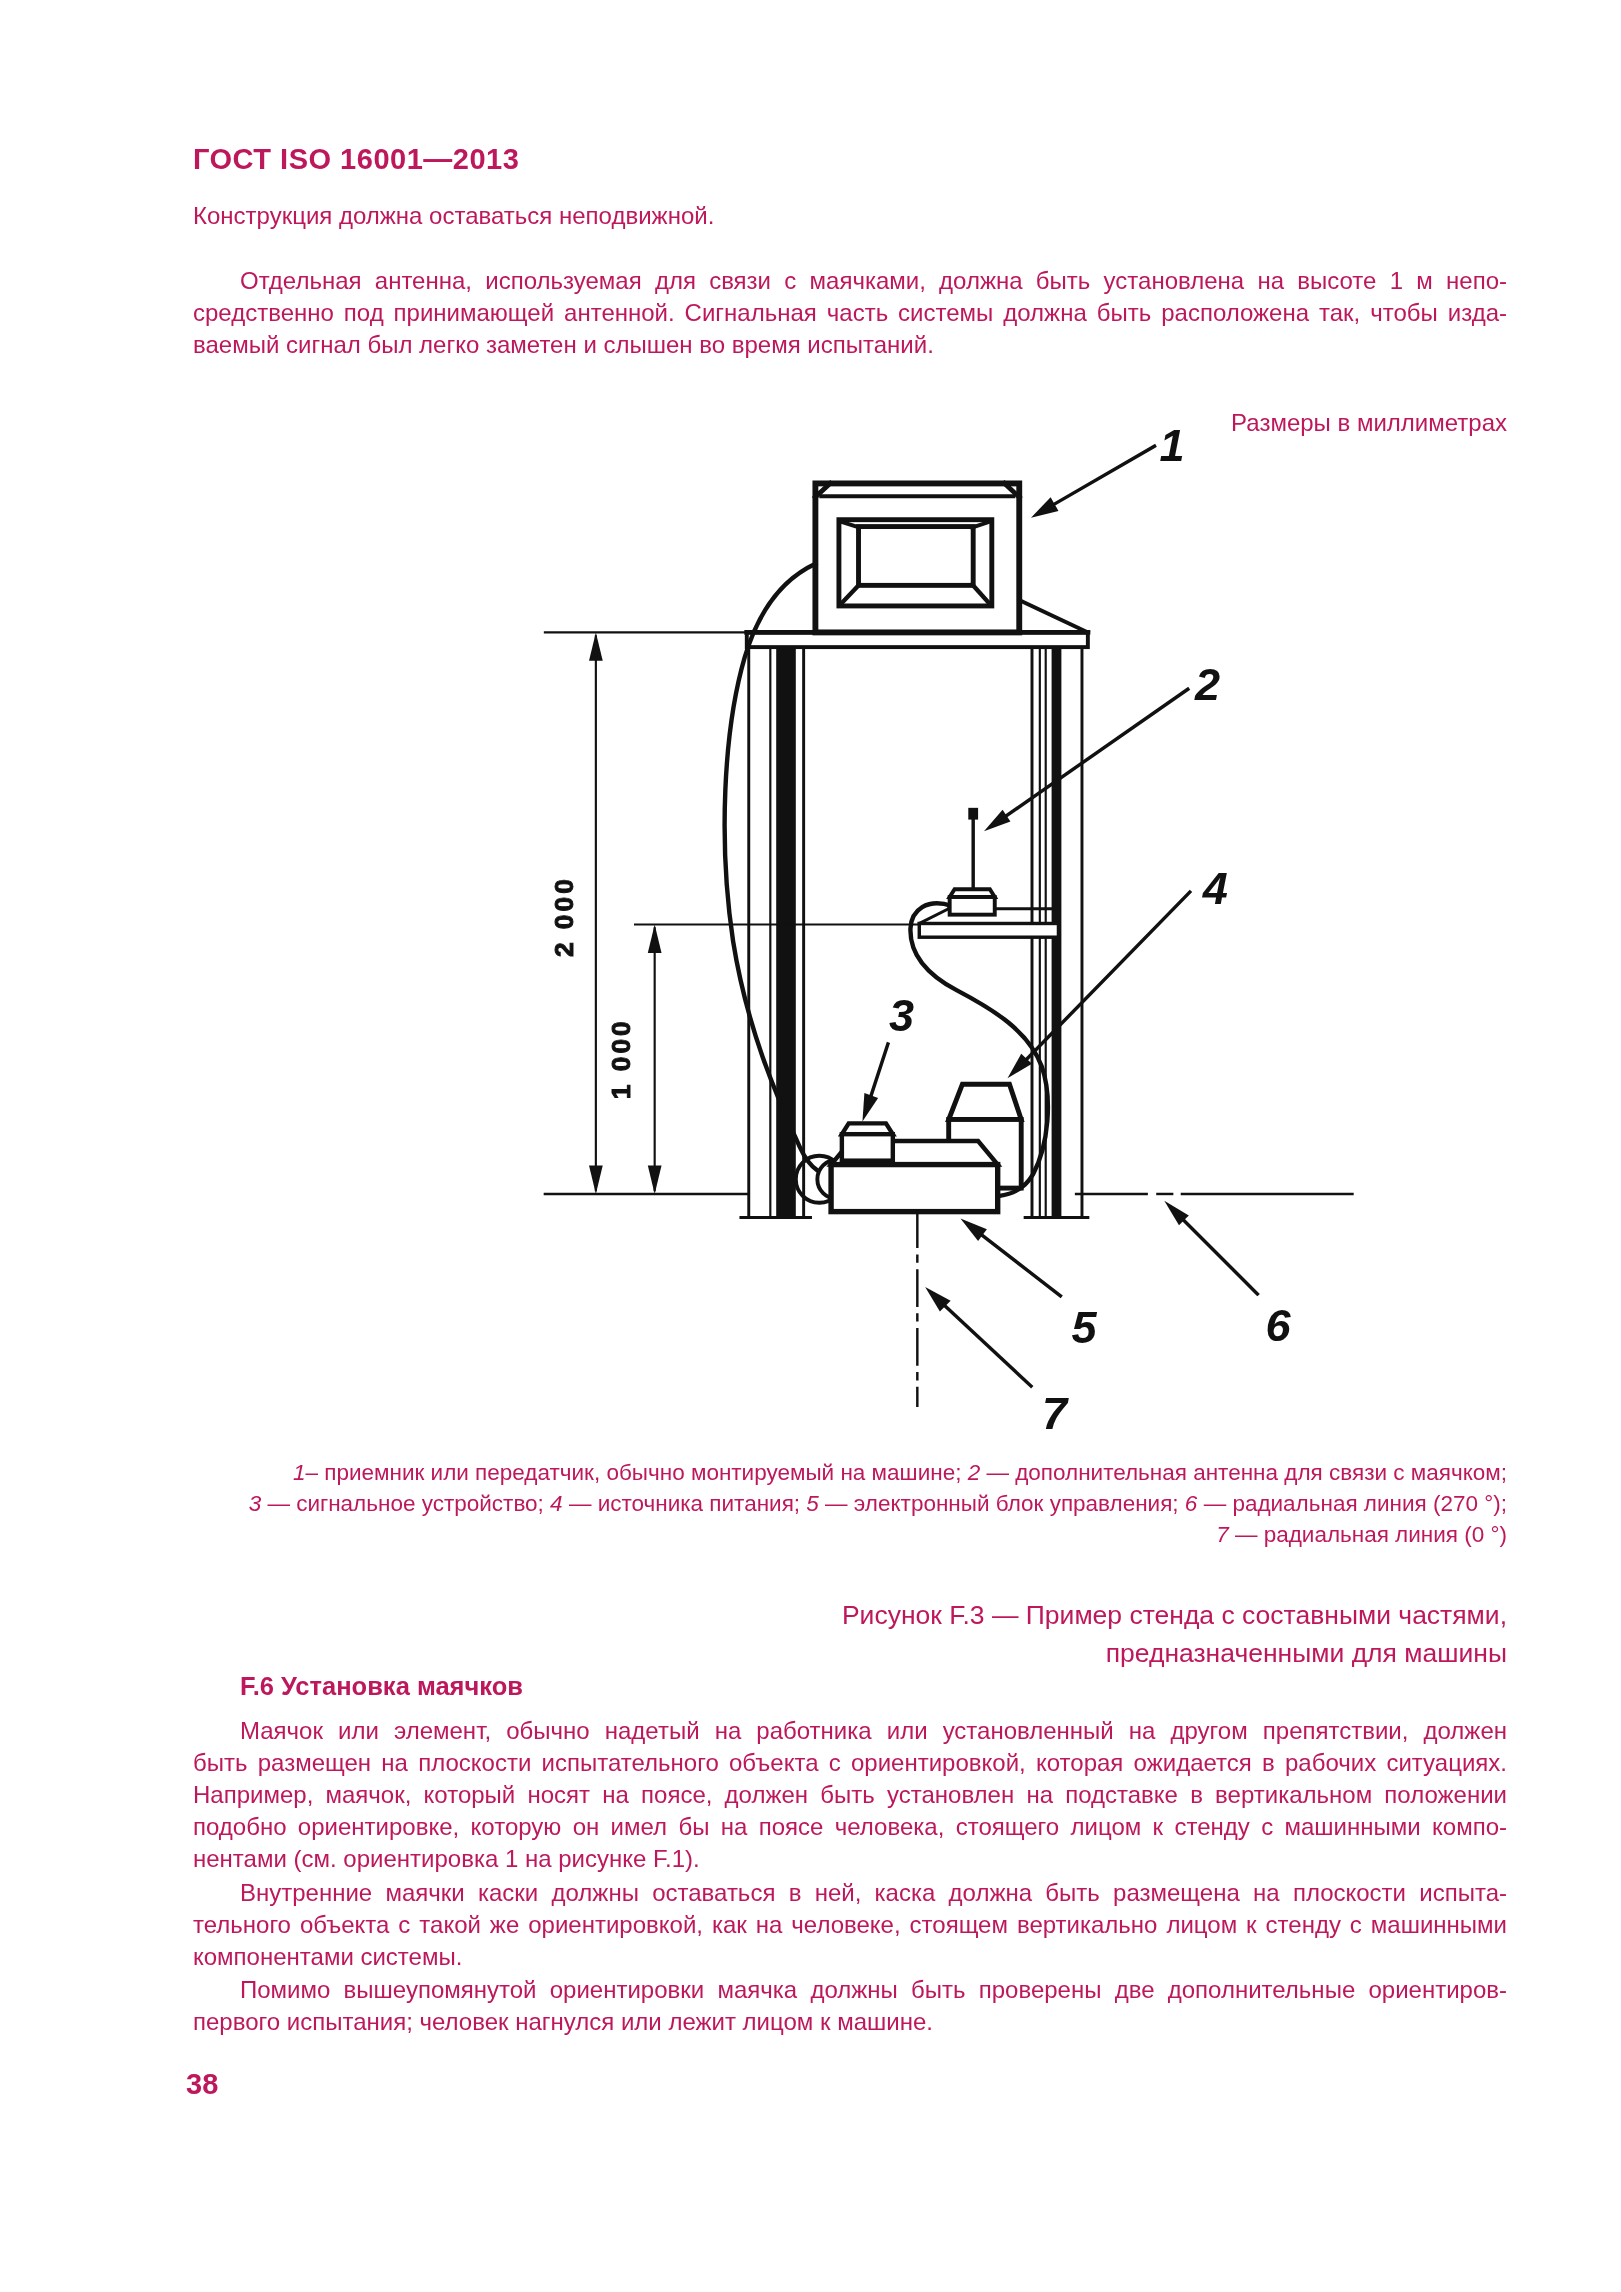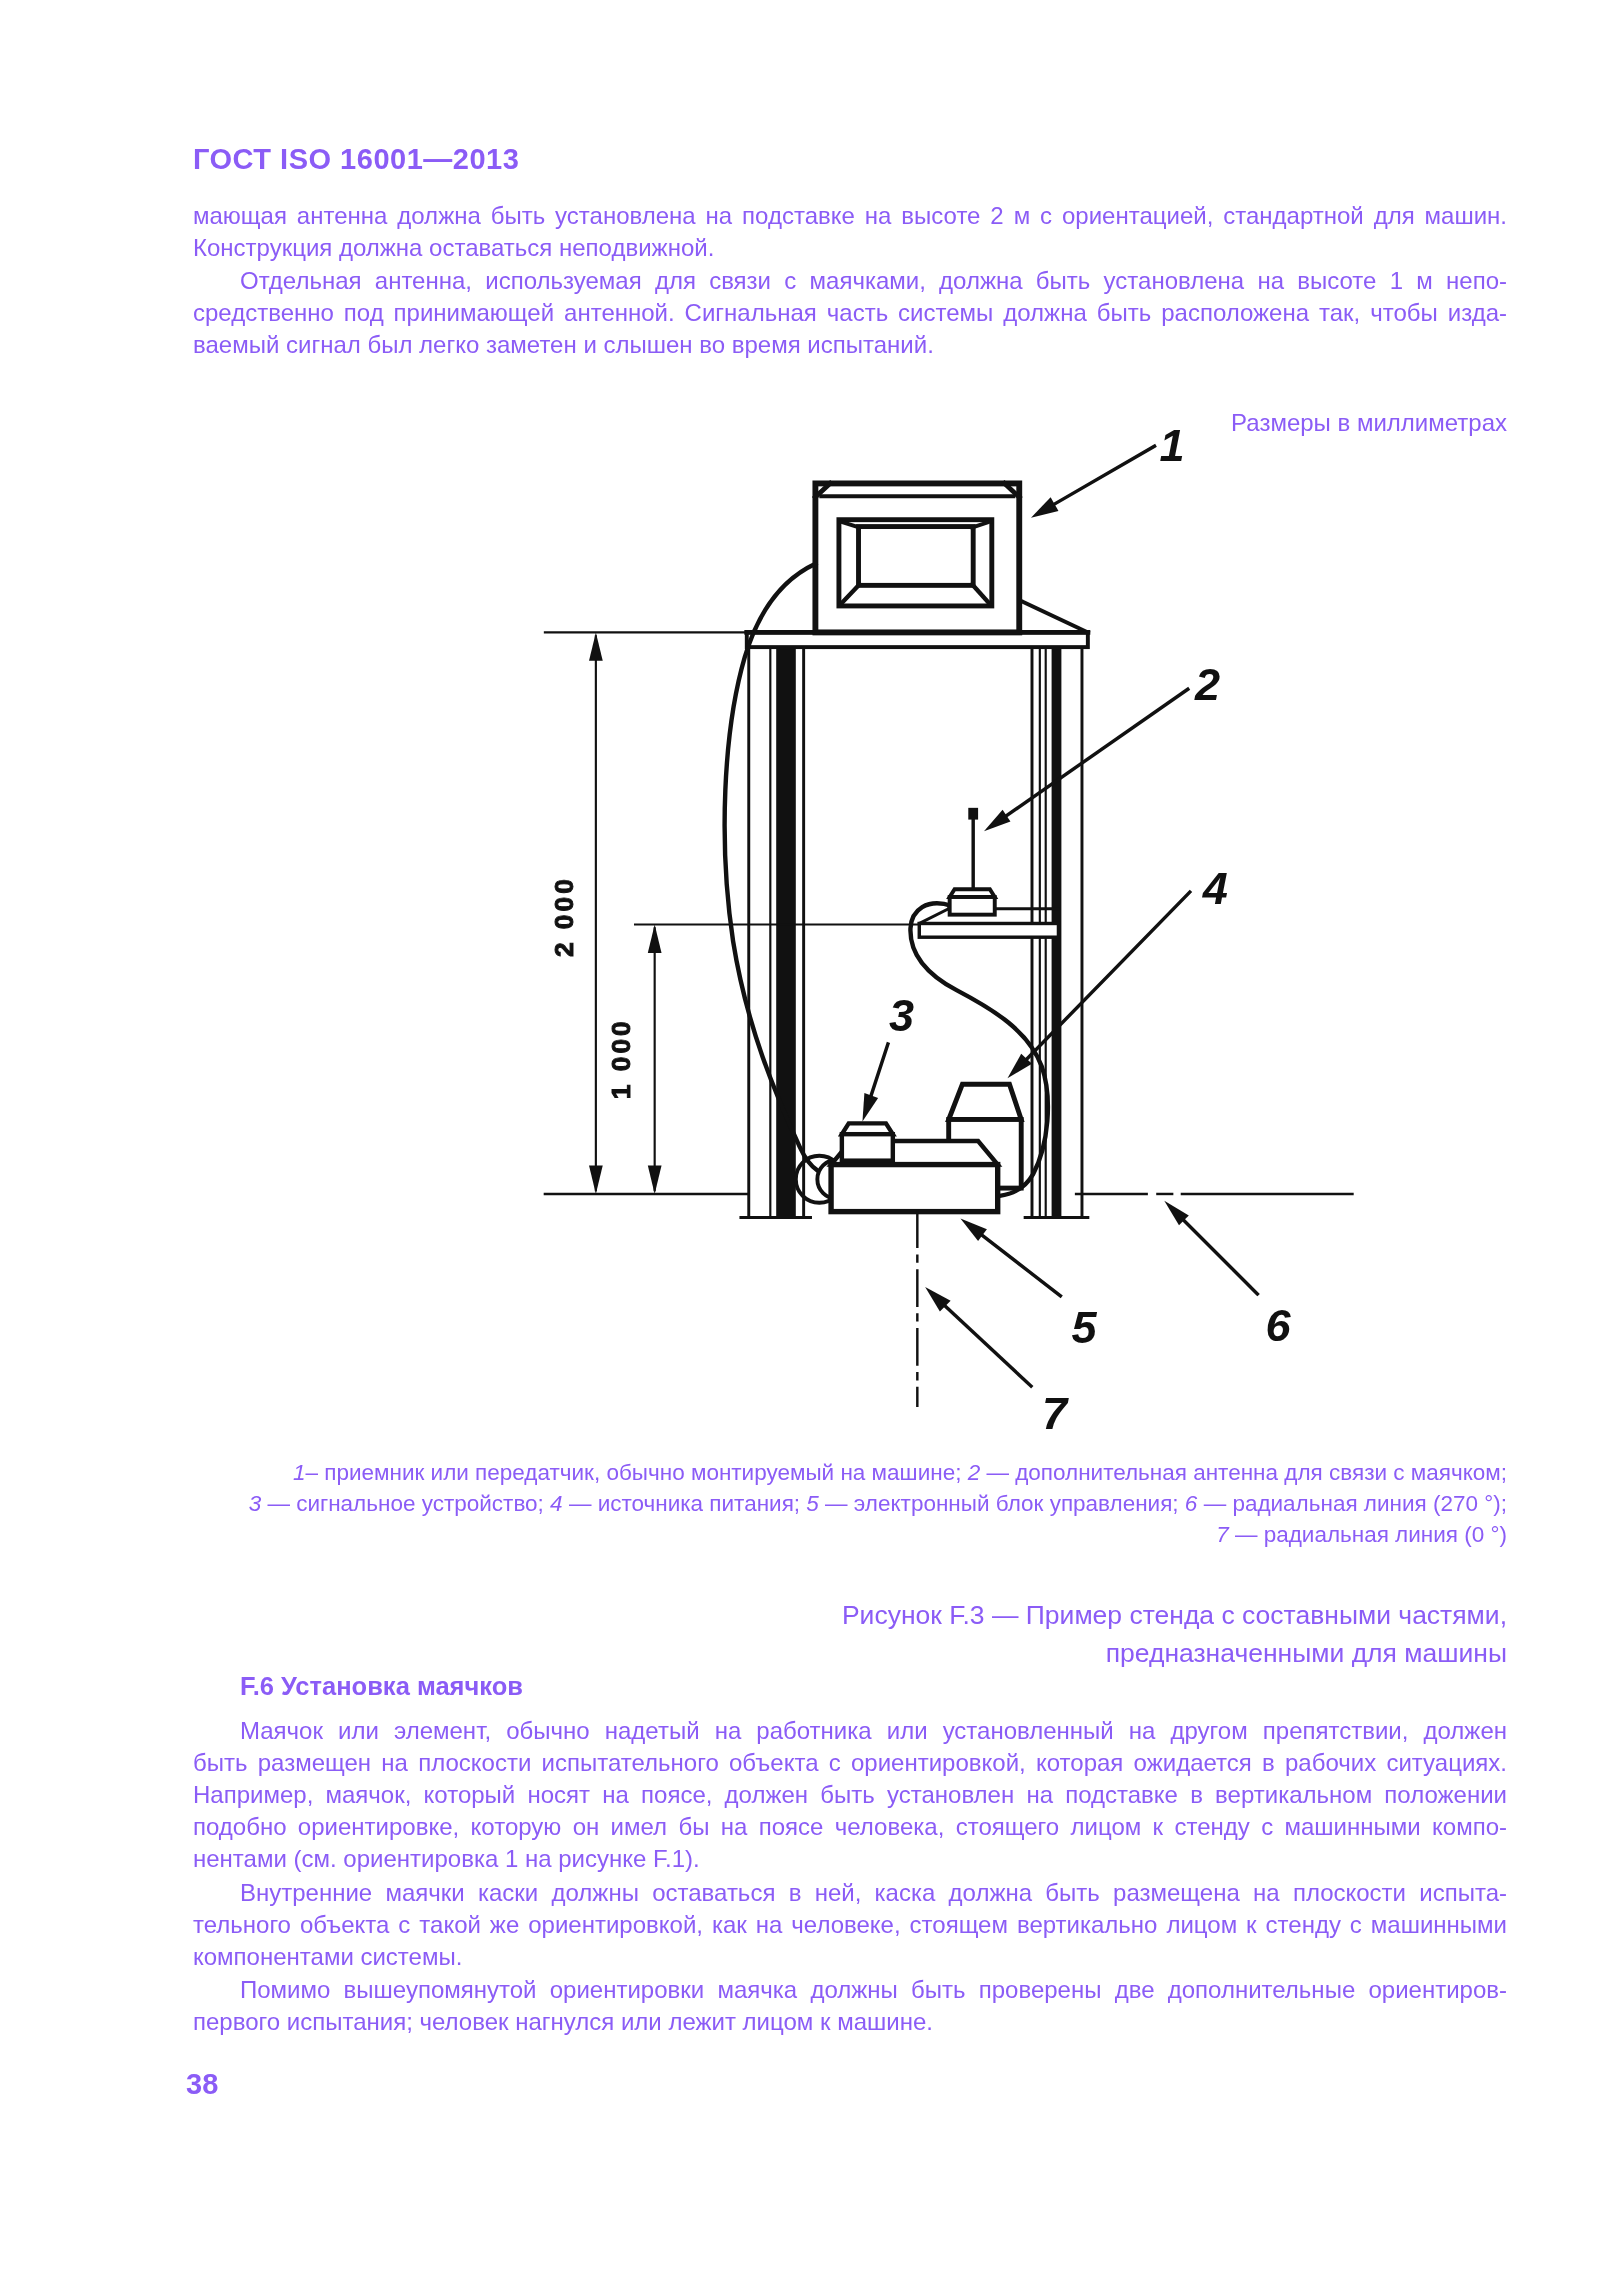--- a/index.html
+++ b/index.html
@@ -2,21 +2,21 @@
 <html><head>
 <meta charset="utf-8">
 <style>
   * { margin:0; padding:0; box-sizing:border-box; }
   html,body { background:#666; }
   #page {
     position:relative;
     width:1621px; height:2293px;
     background:#ffffff;
     font-family:"Liberation Sans", sans-serif;
-    color:#8b5cf6;
+    color:#be185d;
     overflow:hidden;
     text-decoration:underline;
   }
   .abs { position:absolute; }
   #doc-header {
     left:193px; top:143px; width:1314px;
     font-size:29px; font-weight:bold; letter-spacing:0.5px;
   }
   .textblock { left:193px; width:1314px; font-size:24px; line-height:32px; }
   .ln { width:100%; }
@@ -40,21 +40,20 @@
   }
 </style>
 </head>
 <body>
 
 <div id="page">
 
   <div id="doc-header" class="abs">ГОСТ ISO 16001—2013</div>
 
   <div class="abs textblock" style="top:200px">
-    <div class="ln j">мающая антенна должна быть установлена на подставке на высоте 2 м с ориентацией, стандартной для машин.</div>
     <div class="ln e">Конструкция должна оставаться неподвижной.</div>
   </div>
   <div class="abs textblock" style="top:265px">
     <div class="ln j ind">Отдельная антенна, используемая для связи с маячками, должна быть установлена на высоте 1 м непо-</div>
     <div class="ln j">средственно под принимающей антенной. Сигнальная часть системы должна быть расположена так, чтобы изда-</div>
     <div class="ln e">ваемый сигнал был легко заметен и слышен во время испытаний.</div>
   </div>
 
   <div id="dim-note" class="abs">Размеры в миллиметрах</div>
 

